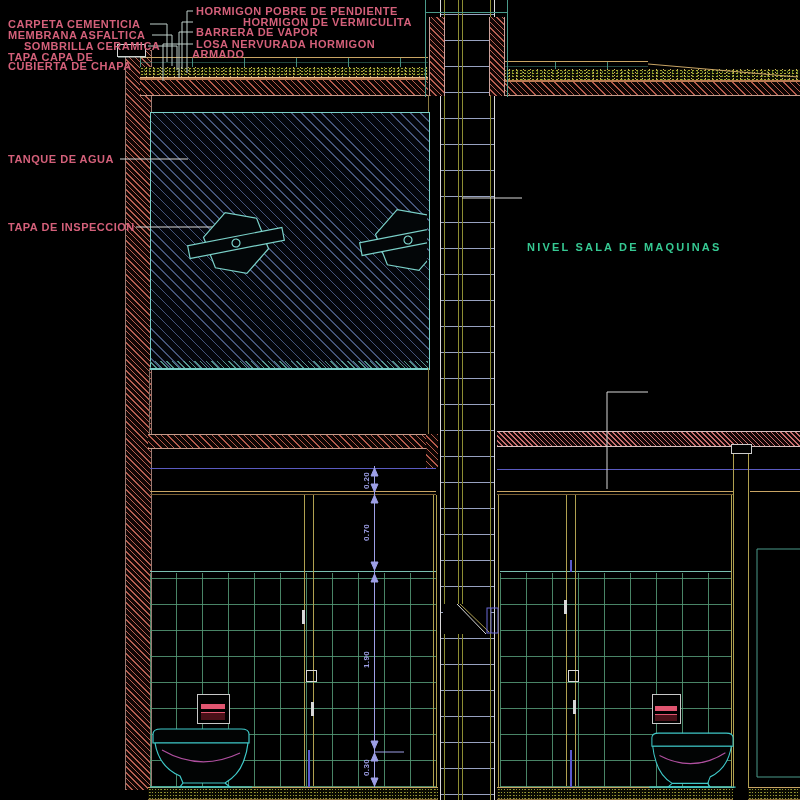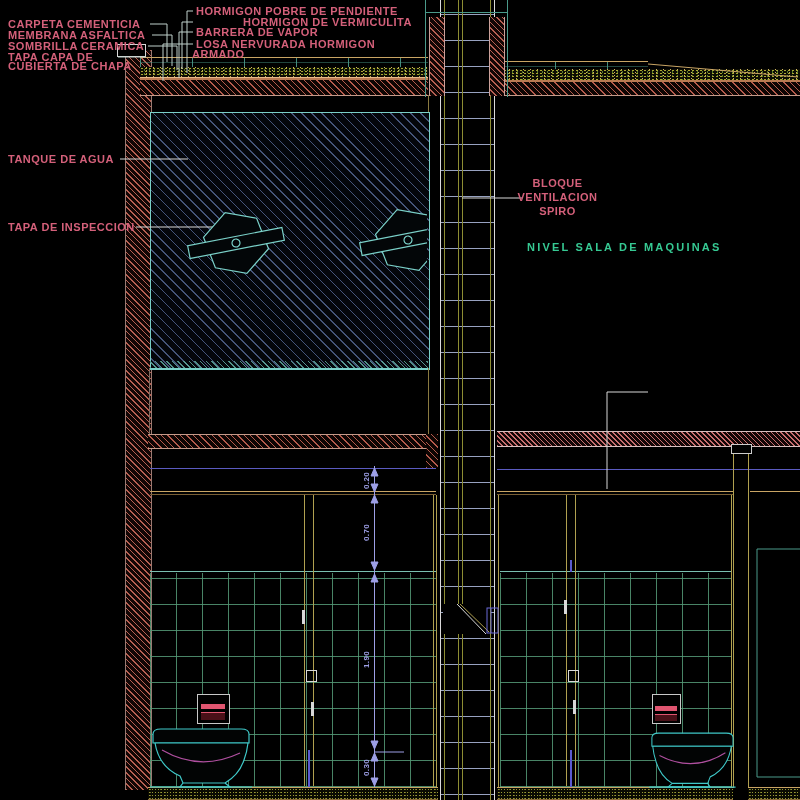--- a/index.html
+++ b/index.html
@@ -208,38 +208,33 @@
       <path d="M374.5,570 l-3.5,-8 l7,0 z"></path>
       <path d="M374.5,574 l-3.5,8 l7,0 z"></path>
       <path d="M374.5,749 l-3.5,-8 l7,0 z"></path>
       <path d="M374.5,753 l-3.5,8 l7,0 z"></path>
       <path d="M374.5,786 l-3.5,-8 l7,0 z"></path>
     </g>
   </svg>
 
   <div class="lbl" style="left:8px;top:19px;">CARPETA CEMENTICIA</div>
   <div class="lbl" style="left:8px;top:30px;">MEMBRANA ASFALTICA</div>
-  <div class="lbl" style="left:8px;top:41px;text-align:right;">SOMBRILLA CERAMICA</div>
+  <div class="lbl" style="left:24px;top:41px;text-align:right;">SOMBRILLA CERAMICA</div>
   <div class="lbl" style="left:8px;top:52px;">TAPA CAPA DE</div>
   <div class="lbl" style="left:8px;top:61px;">CUBIERTA DE CHAPA</div>
 
   <div class="lbl" style="left:196px;top:6px;">HORMIGON POBRE DE PENDIENTE</div>
   <div class="lbl" style="left:196px;top:17px;margin-left:47px;">HORMIGON DE VERMICULITA</div>
   <div class="lbl" style="left:196px;top:27px;">BARRERA DE VAPOR</div>
   <div class="lbl" style="left:196px;top:39px;">LOSA NERVURADA HORMIGON</div>
   <div class="lbl" style="left:192px;top:49px;">ARMADO</div>
 
   <div class="lbl" style="left:8px;top:154px;">TANQUE DE AGUA</div>
   <div class="lbl" style="left:8px;top:222px;">TAPA DE INSPECCION</div>
 
-  <div class="lbl lblc" style="left:500px;top:176px;width:115px;line-height:14px;">
-    <div>BLOQUE</div>
-    <div>VENTILACION</div>
-    <div>SPIRO</div>
-  </div>
 
   <div class="lbl green" style="left:527px;top:242px;text-align:center;">NIVEL SALA DE MAQUINAS</div>
 
 
   <div class="dim" style="left:352px;top:476px;">0.20</div>
   <div class="dim" style="left:352px;top:528px;">0.70</div>
   <div class="dim" style="left:352px;top:655px;">1.90</div>
   <div class="dim" style="left:352px;top:763px;">0.30</div>
 
 </div>

